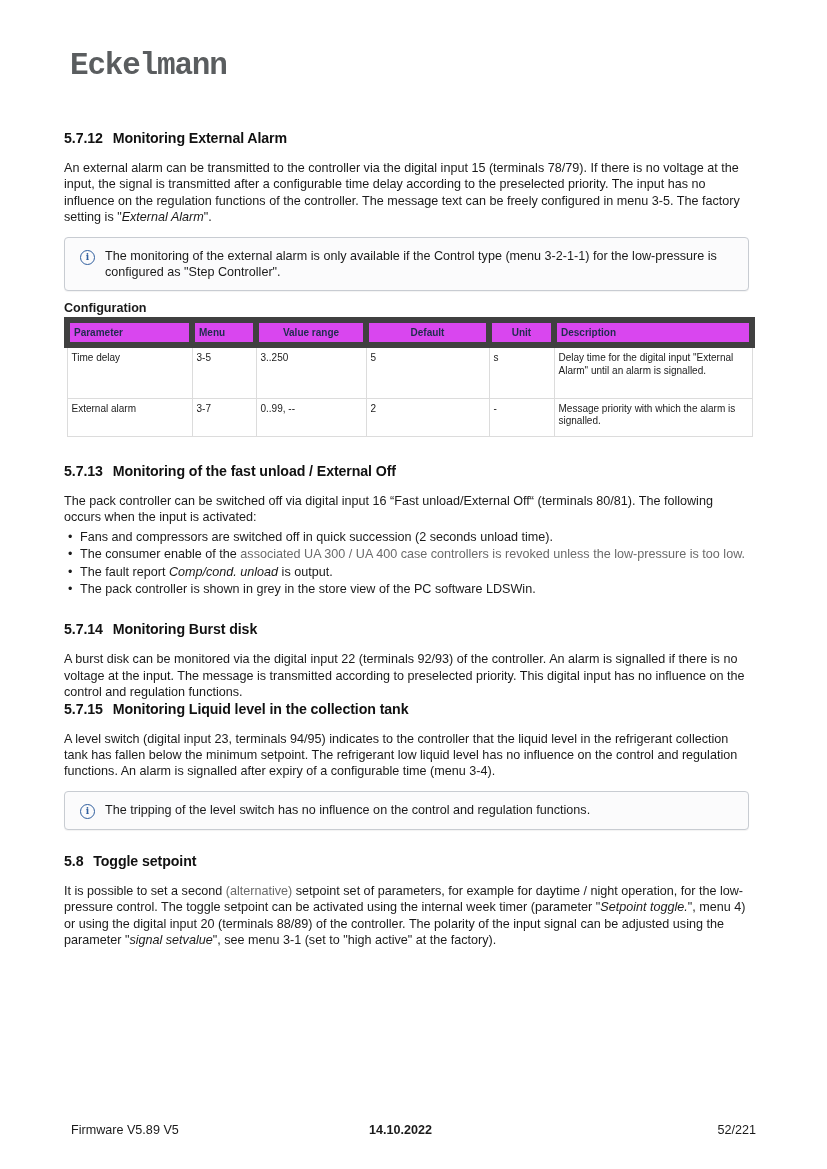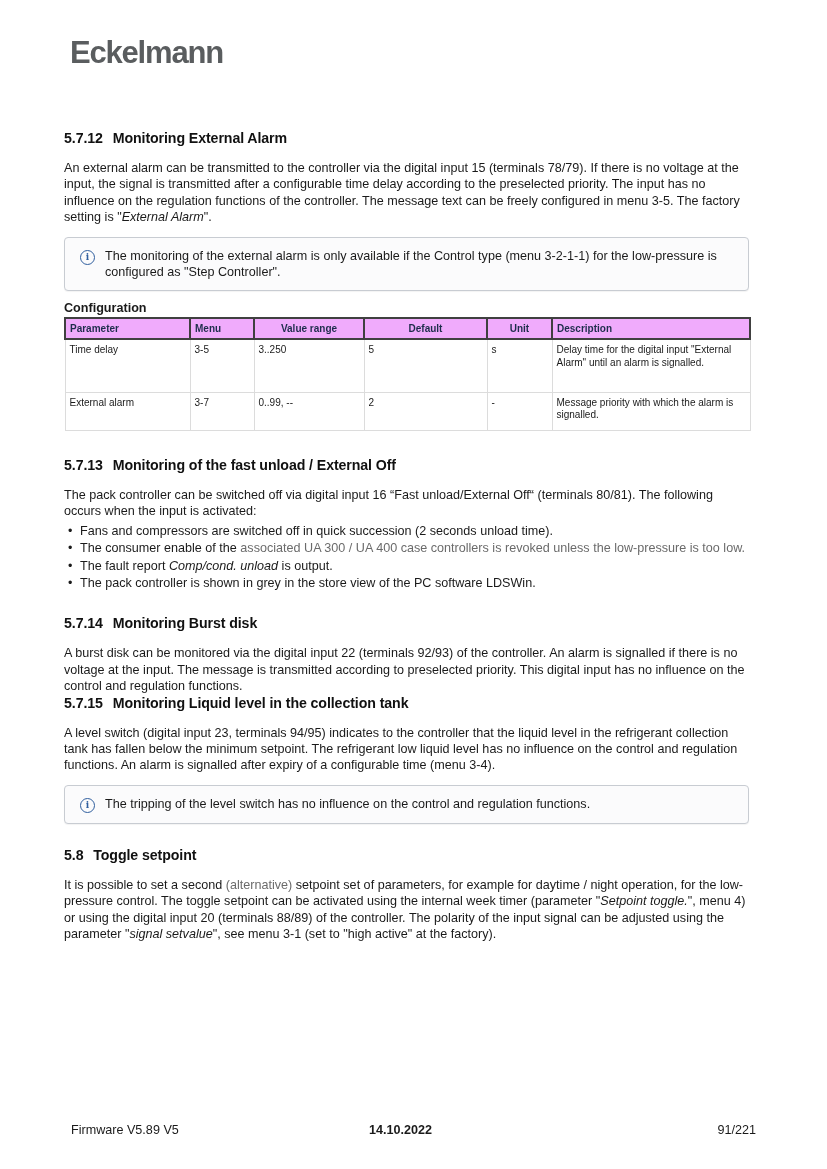--- a/index.html
+++ b/index.html
@@ -1,22 +1,22 @@
 <!DOCTYPE html>
 <html><head>
 <meta charset="utf-8">
 <style>
   html, body { margin: 0; padding: 0; background: #ffffff; }
   body {
     width: 827px; height: 1169px; position: relative; overflow: hidden;
     font-family: "Liberation Sans", sans-serif; color: #1a1a1a;
   }
   .logo {
-    position: absolute; left: 70px; top: 35px;
-    font-family: Liberation Sans, sans-serif; font-weight: bold;
+    position: absolute; left: 70px; top: 48px;
+    font-family: Liberation Mono, monospace; font-weight: bold;
     font-size: 31px; letter-spacing: -1.2px; color: #5a5d5f;
   }
   .content { position: absolute; left: 64px; top: 130px; width: 685px; }
   h2 {
     font-size: 14.2px; font-weight: bold; margin: 0 0 14px 0; color: #111;
     letter-spacing: -0.1px;
   }
   h2 .num { margin-right: 6px; }
   p.body {
     font-size: 12.6px; line-height: 16.4px; margin: 0; color: #1a1a1a;
@@ -33,22 +33,22 @@
     line-height: 13px; text-align: center; margin: 2px 10px 0 3px;
     font-family: "DejaVu Serif", serif;
   }
   .note .text { color: #1a1a1a; }
   .config-title { font-size: 12.6px; font-weight: bold; margin: 0 0 2px 0; }
   table.cfg {
     border-collapse: collapse; width: 685px; font-size: 10px;
     table-layout: fixed;
   }
   table.cfg th {
-    background: #f0abfc; color: #1e2d4c; font-weight: bold; text-align: left;
-    padding: 3px 4px; border: 2px solid #404040; height: 13px;
+    background: #d946ef; color: #1e2d4c; font-weight: bold; text-align: left;
+    padding: 3px 4px; border: 6px solid #404040; height: 13px;
   }
   table.cfg th.center { text-align: center; }
   table.cfg td {
     vertical-align: top; padding: 4px 4px; border: 1px solid #dcdcdc;
     line-height: 12.5px; color: #1a1a1a;
   }
   ul.bullets { margin: 0; padding: 0 0 0 16px; list-style: none; }
   ul.bullets li {
     font-size: 12.6px; line-height: 16.4px; position: relative; margin-bottom: 1px;
   }
@@ -163,14 +163,14 @@
       <span class="num">5.8</span>
       <span>Toggle setpoint</span>
     </h2>
     <p class="body"><span>It is possible to set a second </span><span class="grey">(alternative)</span><span> setpoint set of parameters, for example for daytime / night operation, for the low-pressure control. The toggle setpoint can be activated using the internal week timer (parameter "</span><i>Setpoint toggle.</i><span>", menu 4) or using the digital input 20 (terminals 88/89) of the controller. The polarity of the input signal can be adjusted using the parameter "</span><i>signal setvalue</i><span>", see menu 3-1 (set to "high active" at the factory).</span></p>
   </section>
 </div>
 
 <div class="footer">
   <span class="left">Firmware V5.89 V5</span>
   <span class="center">14.10.2022</span>
-  <span class="right">91/221</span>
+  <span class="right">52/221</span>
 </div>
 
 </body></html>

